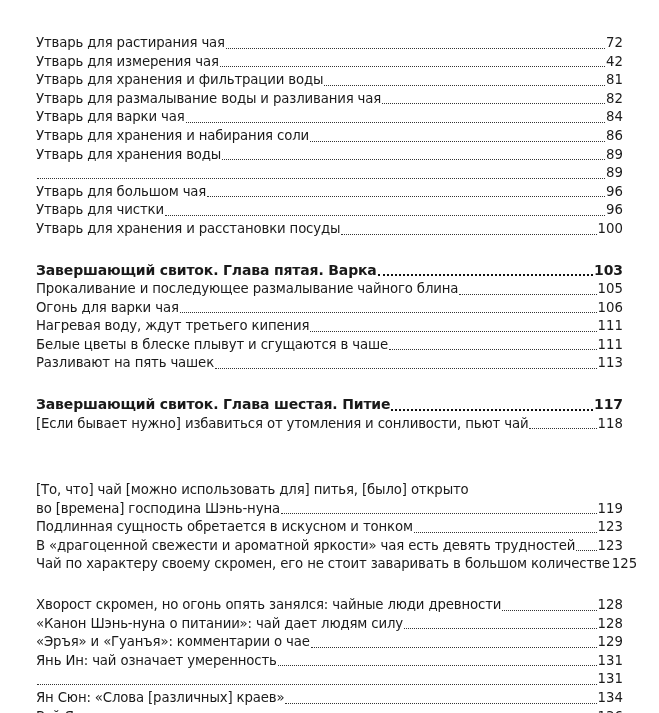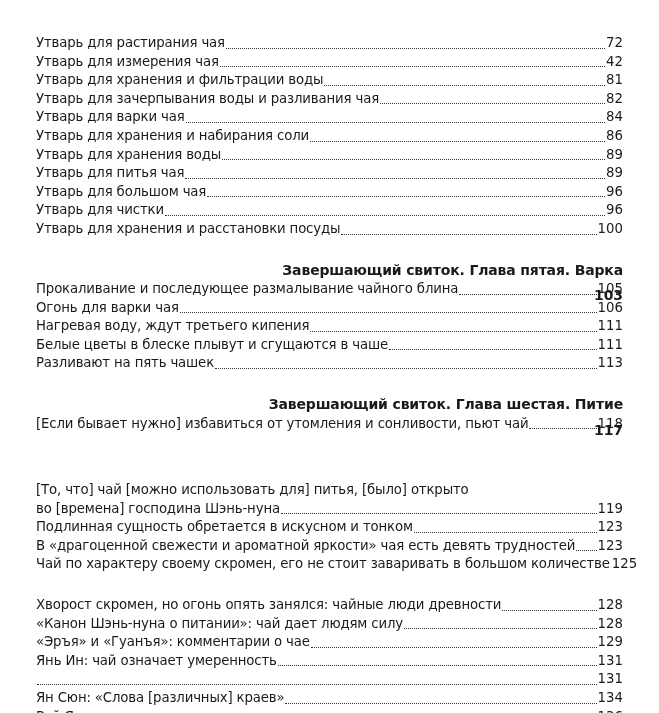--- a/index.html
+++ b/index.html
@@ -9,21 +9,21 @@
     font-family: "DejaVu Sans", sans-serif;
   }
   .page { position: relative; width: 659px; height: 595px; }
   .toc { position: absolute; left: 36px; top: 34px; width: 587px; }
   .section { margin-bottom: 12px; }
   .row {
     display: flex; align-items: flex-end;
     font-size: 13.3px; line-height: 18.6px; height: 18.6px;
     white-space: nowrap;
   }
-  .row.head { font-weight: bold; font-size: 14px; height: 19.5px; line-height: 19.5px; letter-spacing: -0.1px; flex-direction: column; }
+  .row.head { font-weight: bold; font-size: 14px; height: 19.5px; line-height: 19.5px; letter-spacing: -0.1px; }
   .row .title { flex: 0 0 auto; letter-spacing: -0.15px; }
   .row .leader {
     flex: 1 1 auto; overflow: hidden; margin: 0 1px 4px 1px;
     border-bottom: 1.6px dotted #333; height: 1px;
   }
   .row.head .leader { border-bottom: 2.2px dotted #111; }
   .row .page-num { flex: 0 0 auto; text-align: center; }
   .row.cont { height: 18.6px; margin-top: 48px; }
   .gap-top { margin-top: 22px; }
 </style>
@@ -43,41 +43,40 @@
           <span class="title">Утварь для измерения чая</span>
           <span class="leader"></span>
           <span class="page-num">42</span>
         </div>
       <div class="row">
           <span class="title">Утварь для хранения и фильтрации воды</span>
           <span class="leader"></span>
           <span class="page-num">81</span>
         </div>
       <div class="row">
-          <span class="title">Утварь для зачерпывания воды и разливания чая</span>
+          <span class="title">Утварь для размалывание воды и разливания чая</span>
           <span class="leader"></span>
           <span class="page-num">82</span>
         </div>
       <div class="row">
           <span class="title">Утварь для варки чая</span>
           <span class="leader"></span>
           <span class="page-num">84</span>
         </div>
       <div class="row">
           <span class="title">Утварь для хранения и набирания соли</span>
           <span class="leader"></span>
           <span class="page-num">86</span>
         </div>
       <div class="row">
           <span class="title">Утварь для хранения воды</span>
           <span class="leader"></span>
           <span class="page-num">89</span>
         </div>
       <div class="row">
-          <span class="title">Утварь для питья чая</span>
           <span class="leader"></span>
           <span class="page-num">89</span>
         </div>
       <div class="row">
           <span class="title">Утварь для большом чая</span>
           <span class="leader"></span>
           <span class="page-num">96</span>
         </div>
       <div class="row">
           <span class="title">Утварь для чистки</span>

